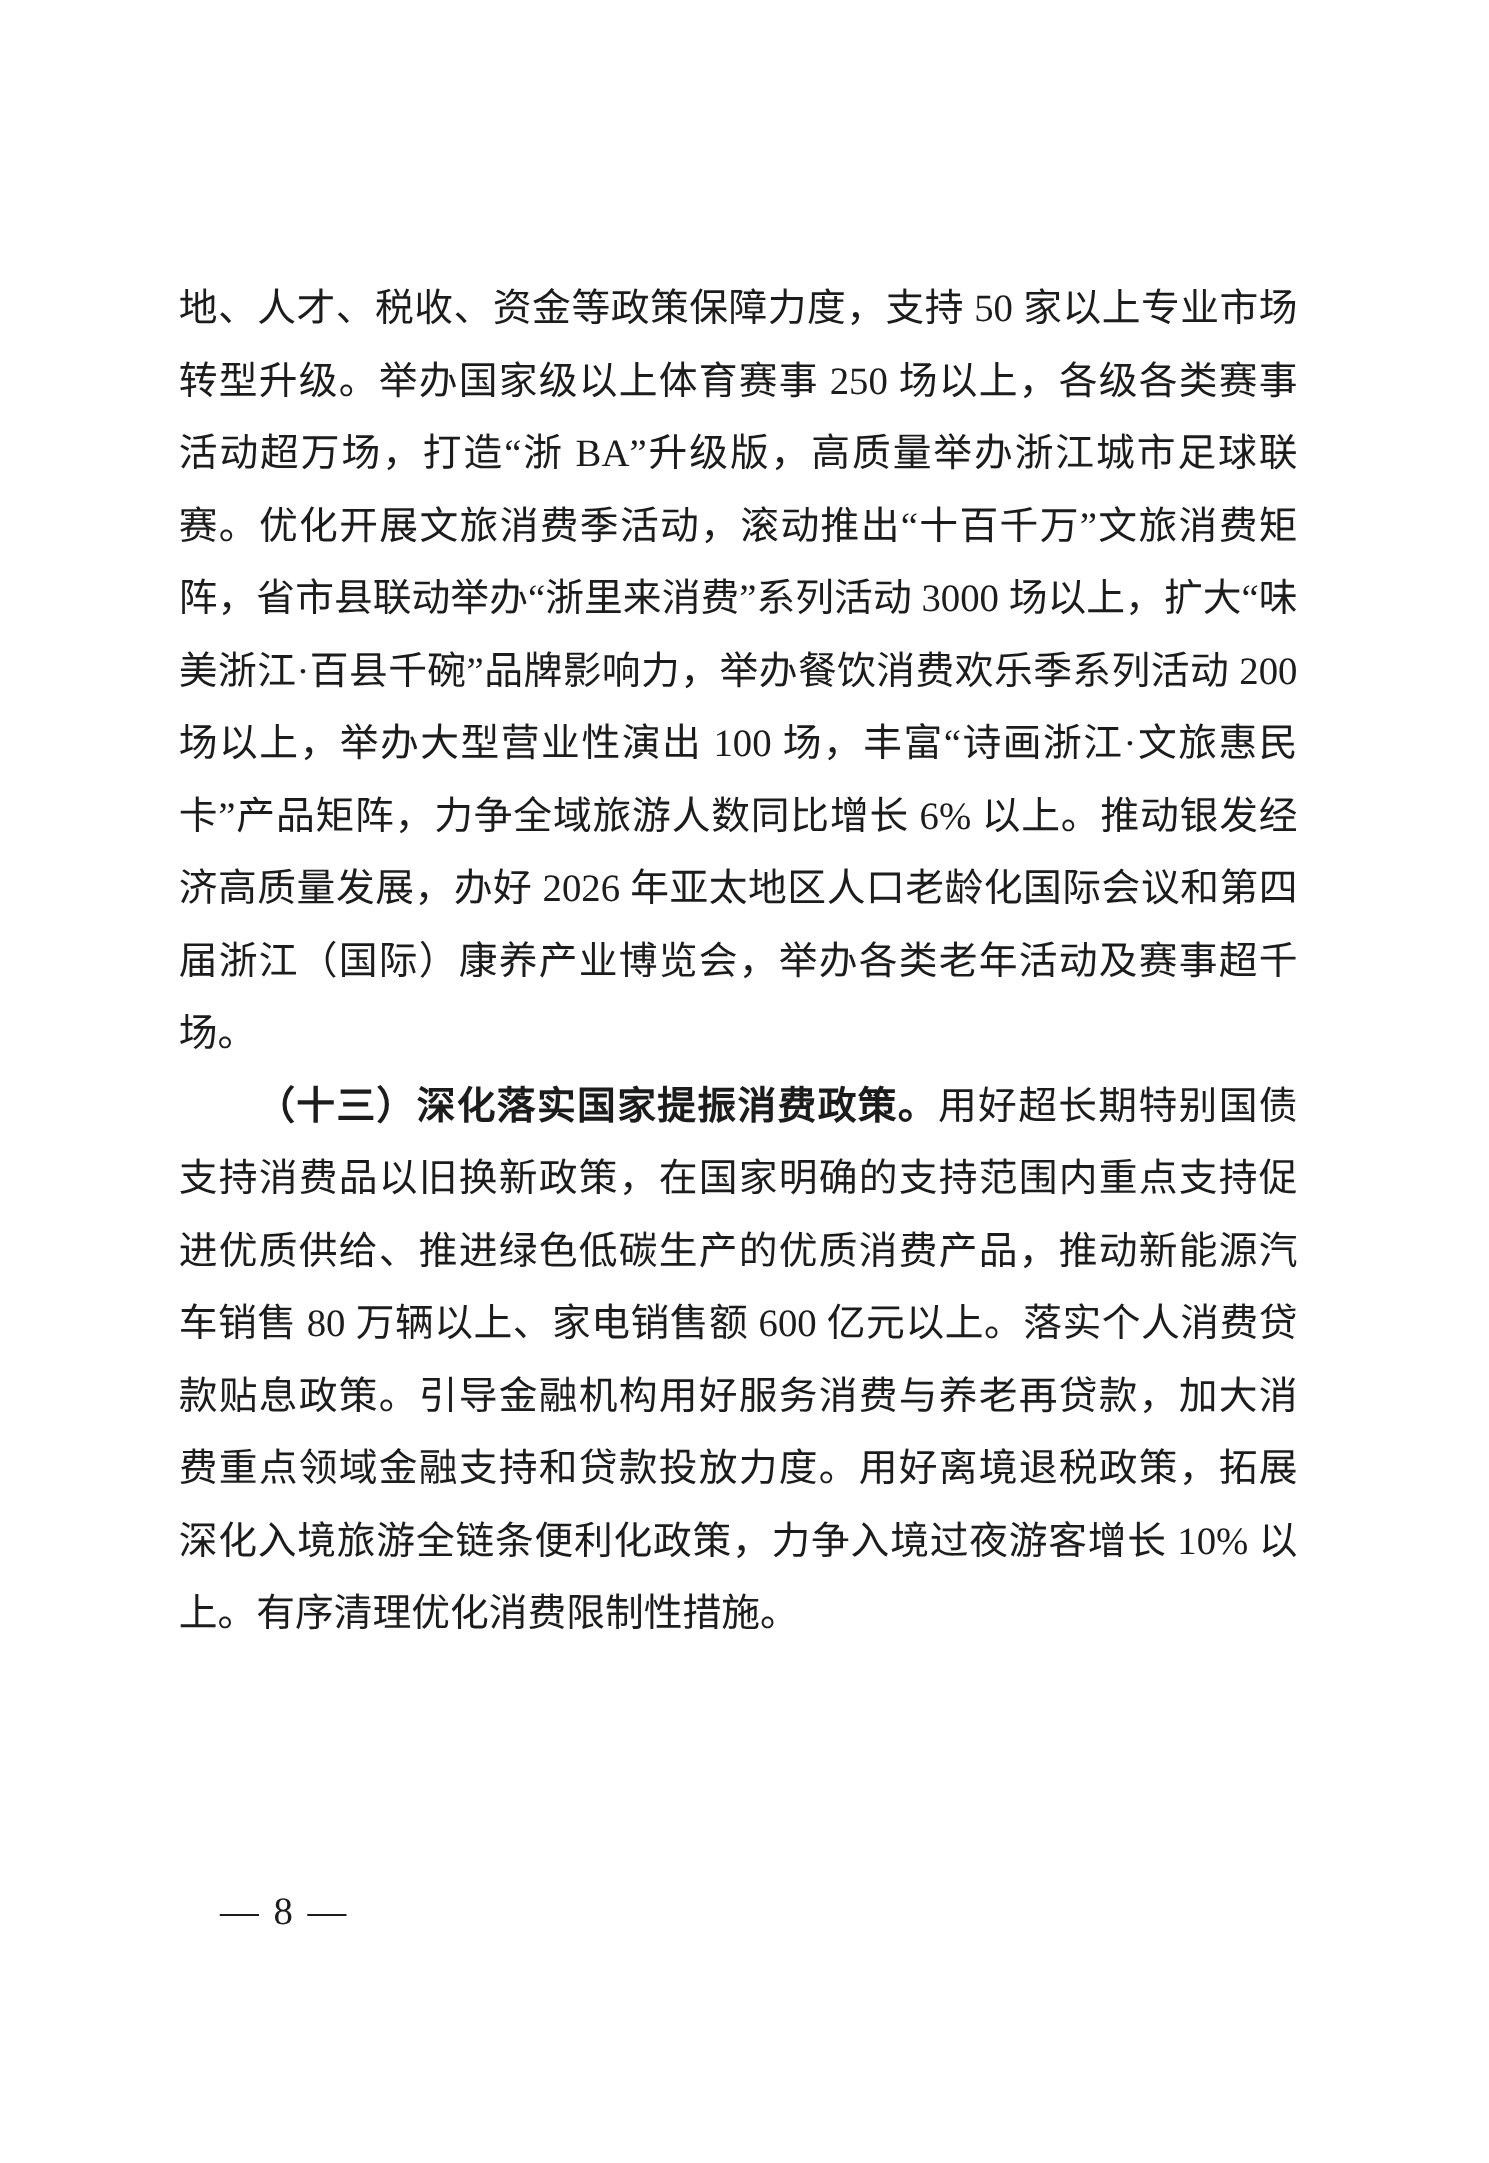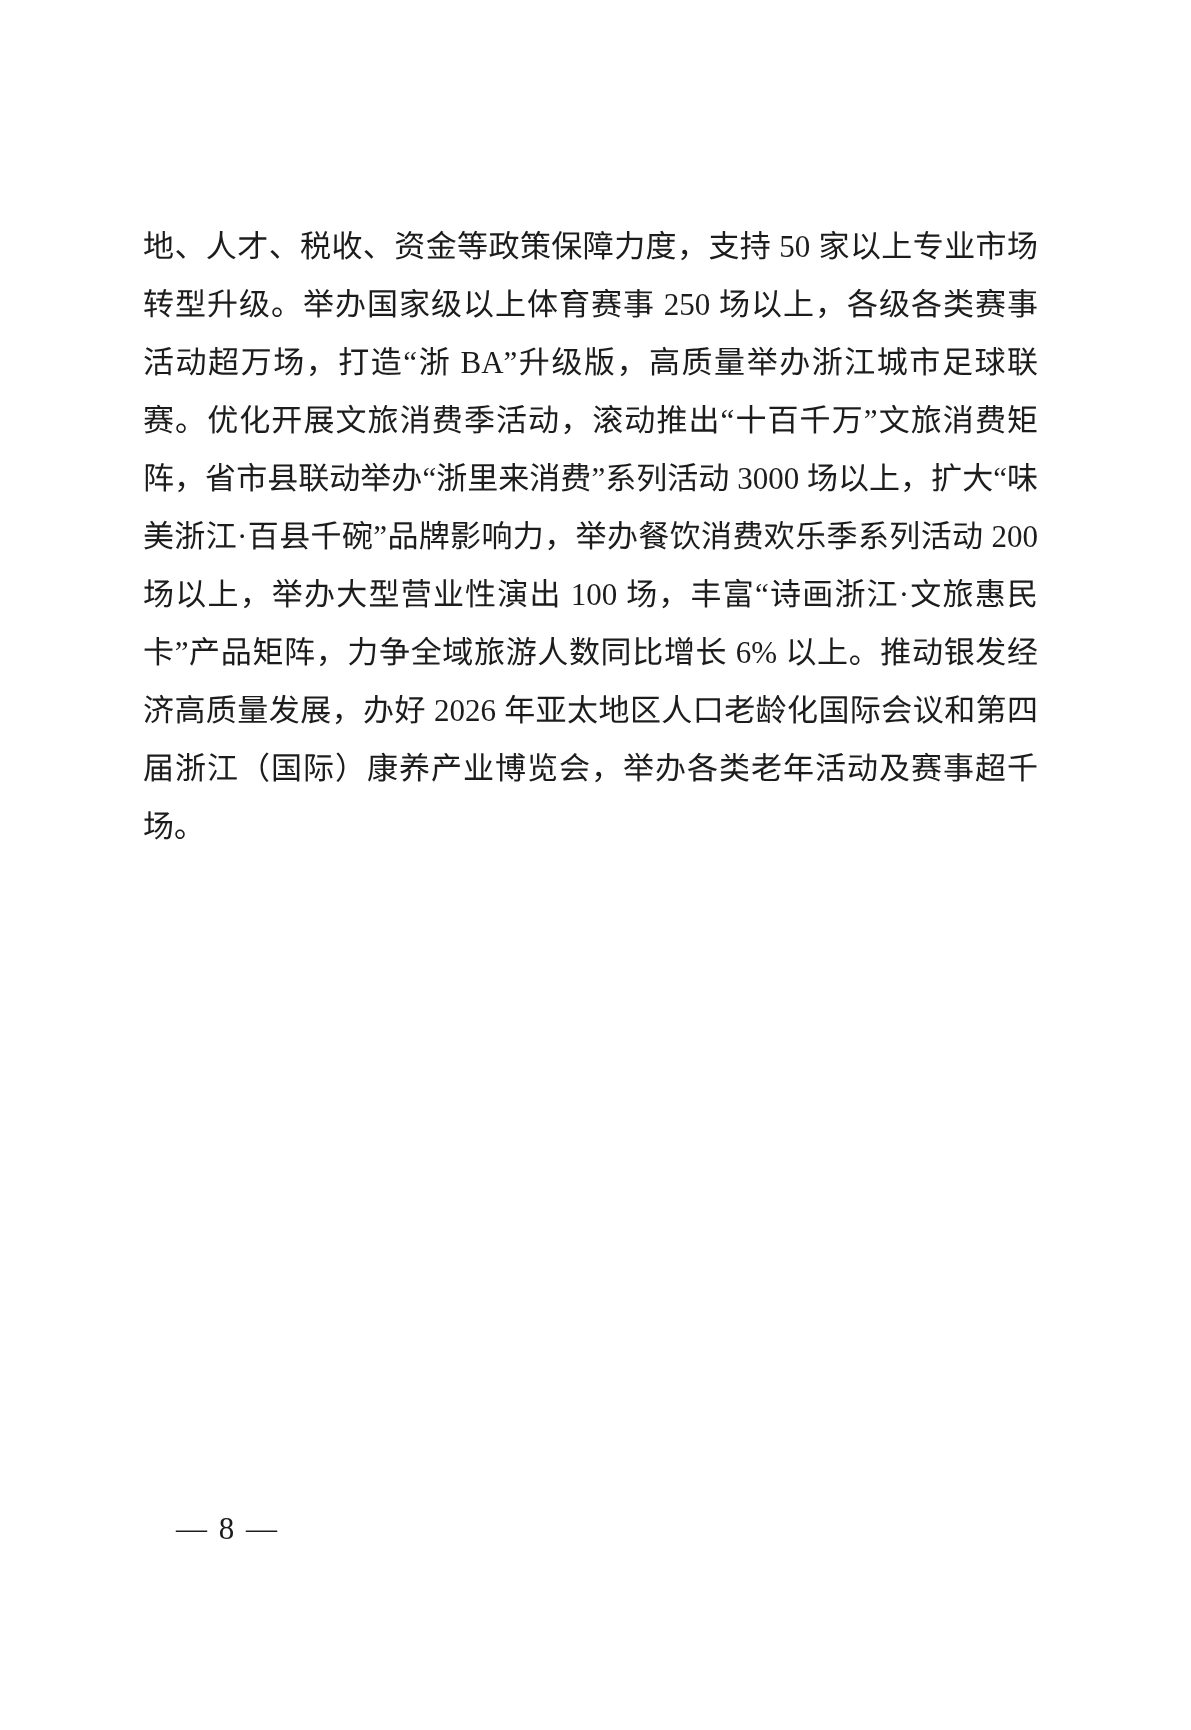--- a/index.html
+++ b/index.html
@@ -50,15 +50,16 @@
     color: #1c1c1c;
     white-space: nowrap;
   }
 </style>
 </head>
 <body>
 
 <div class="page">
   <div class="doc-body">
       <p class="para"><span class="seg">地、人才、税收、资金等政策保障力度，支持 50 家以上专业市场转型升级。举办国家级以上体育赛事 250 场以上，各级各类赛事活动超万场，打造“浙 BA”升级版，高质量举办浙江城市足球联赛。优化开展文旅消费季活动，滚动推出“十百千万”文旅消费矩阵，省市县联动举办“浙里来消费”系列活动 3000 场以上，扩大“味美浙江·百县千碗”品牌影响力，举办餐饮消费欢乐季系列活动 200 场以上，举办大型营业性演出 100 场，丰富“诗画浙江·文旅惠民卡”产品矩阵，力争全域旅游人数同比增长 6% 以上。推动银发经济高质量发展，办好 2026 年亚太地区人口老龄化国际会议和第四届浙江（国际）康养产业博览会，举办各类老年活动及赛事超千场。</span></p>
+      <p class="para indent"><span class="seg bold">（十三）深化落实国家提振消费政策。</span><span class="seg">用好超长期特别国债支持消费品以旧换新政策，在国家明确的支持范围内重点支持促进优质供给、推进绿色低碳生产的优质消费产品，推动新能源汽车销售 80 万辆以上、家电销售额 600 亿元以上。落实个人消费贷款贴息政策。引导金融机构用好服务消费与养老再贷款，加大消费重点领域金融支持和贷款投放力度。用好离境退税政策，拓展深化入境旅游全链条便利化政策，力争入境过夜游客增长 10% 以上。有序清理优化消费限制性措施。</span></p>
     </div>
   <div class="page-footer">— 8 —</div>
 </div>
 
 </body></html>

